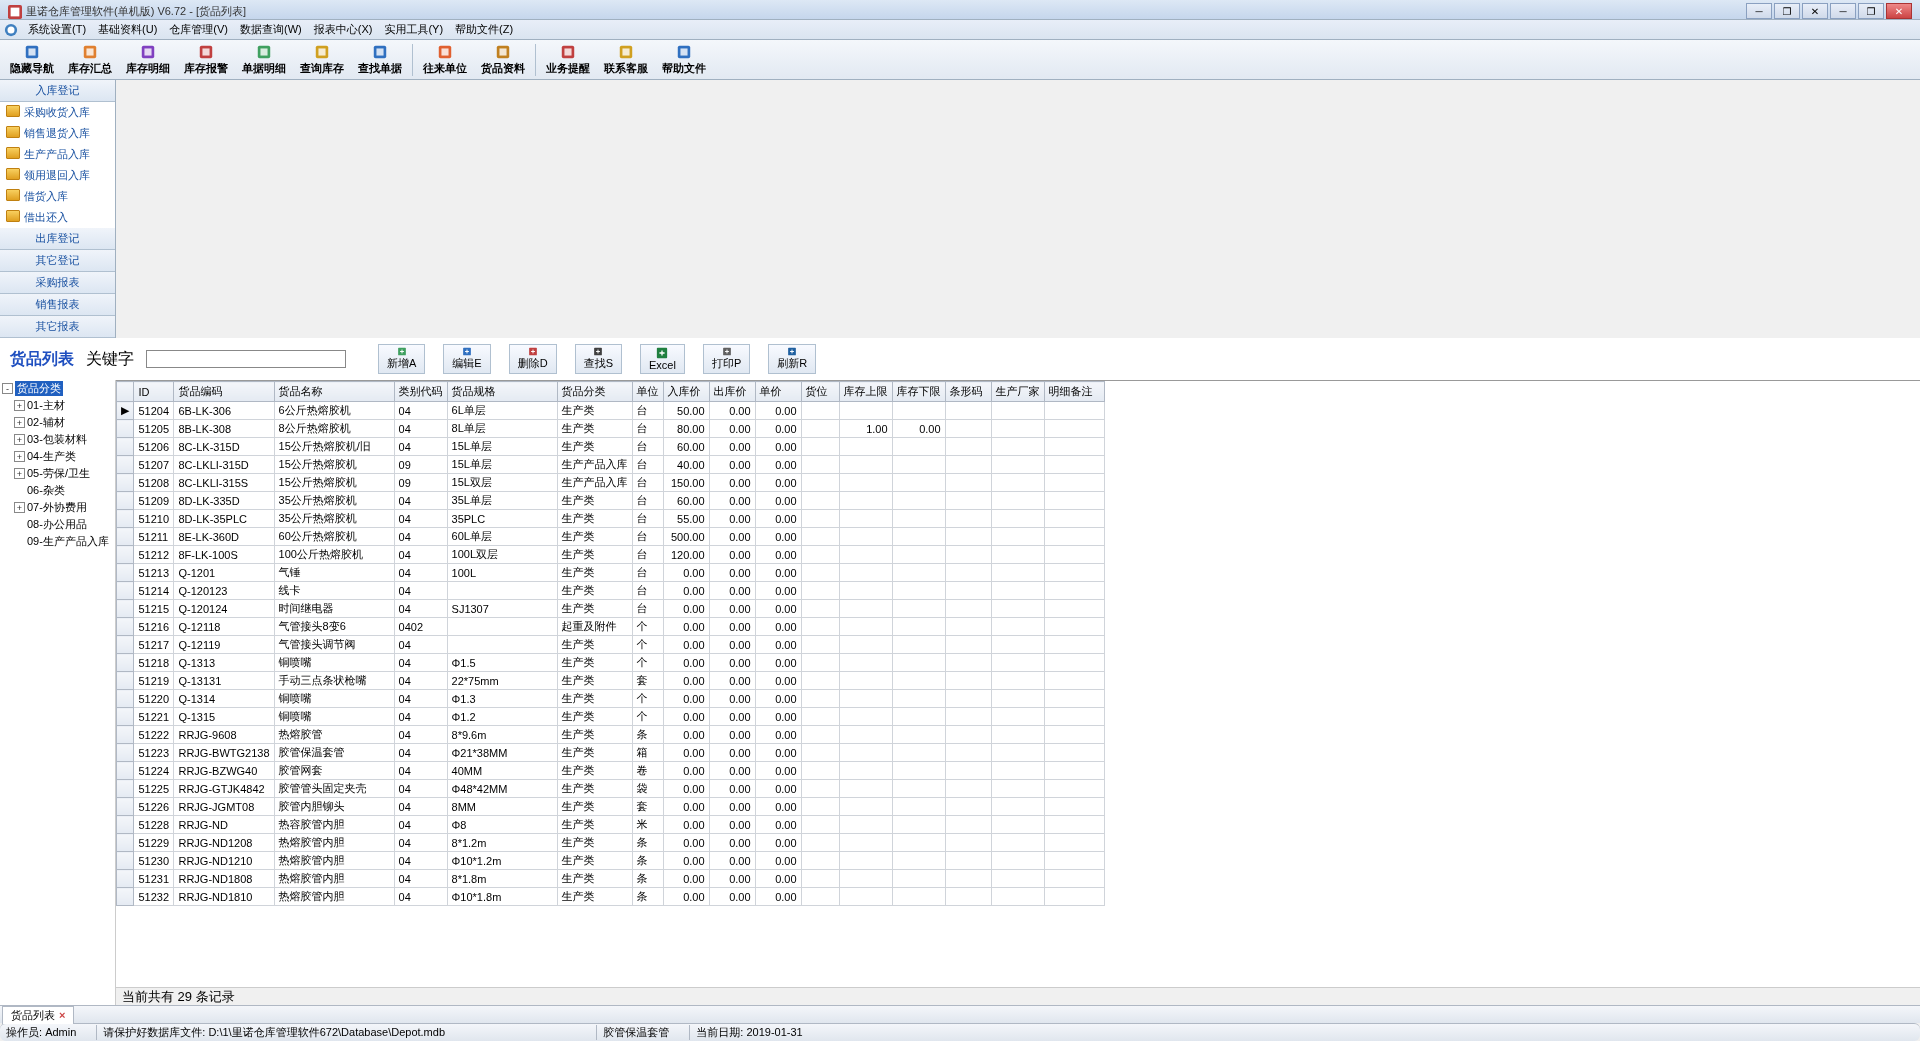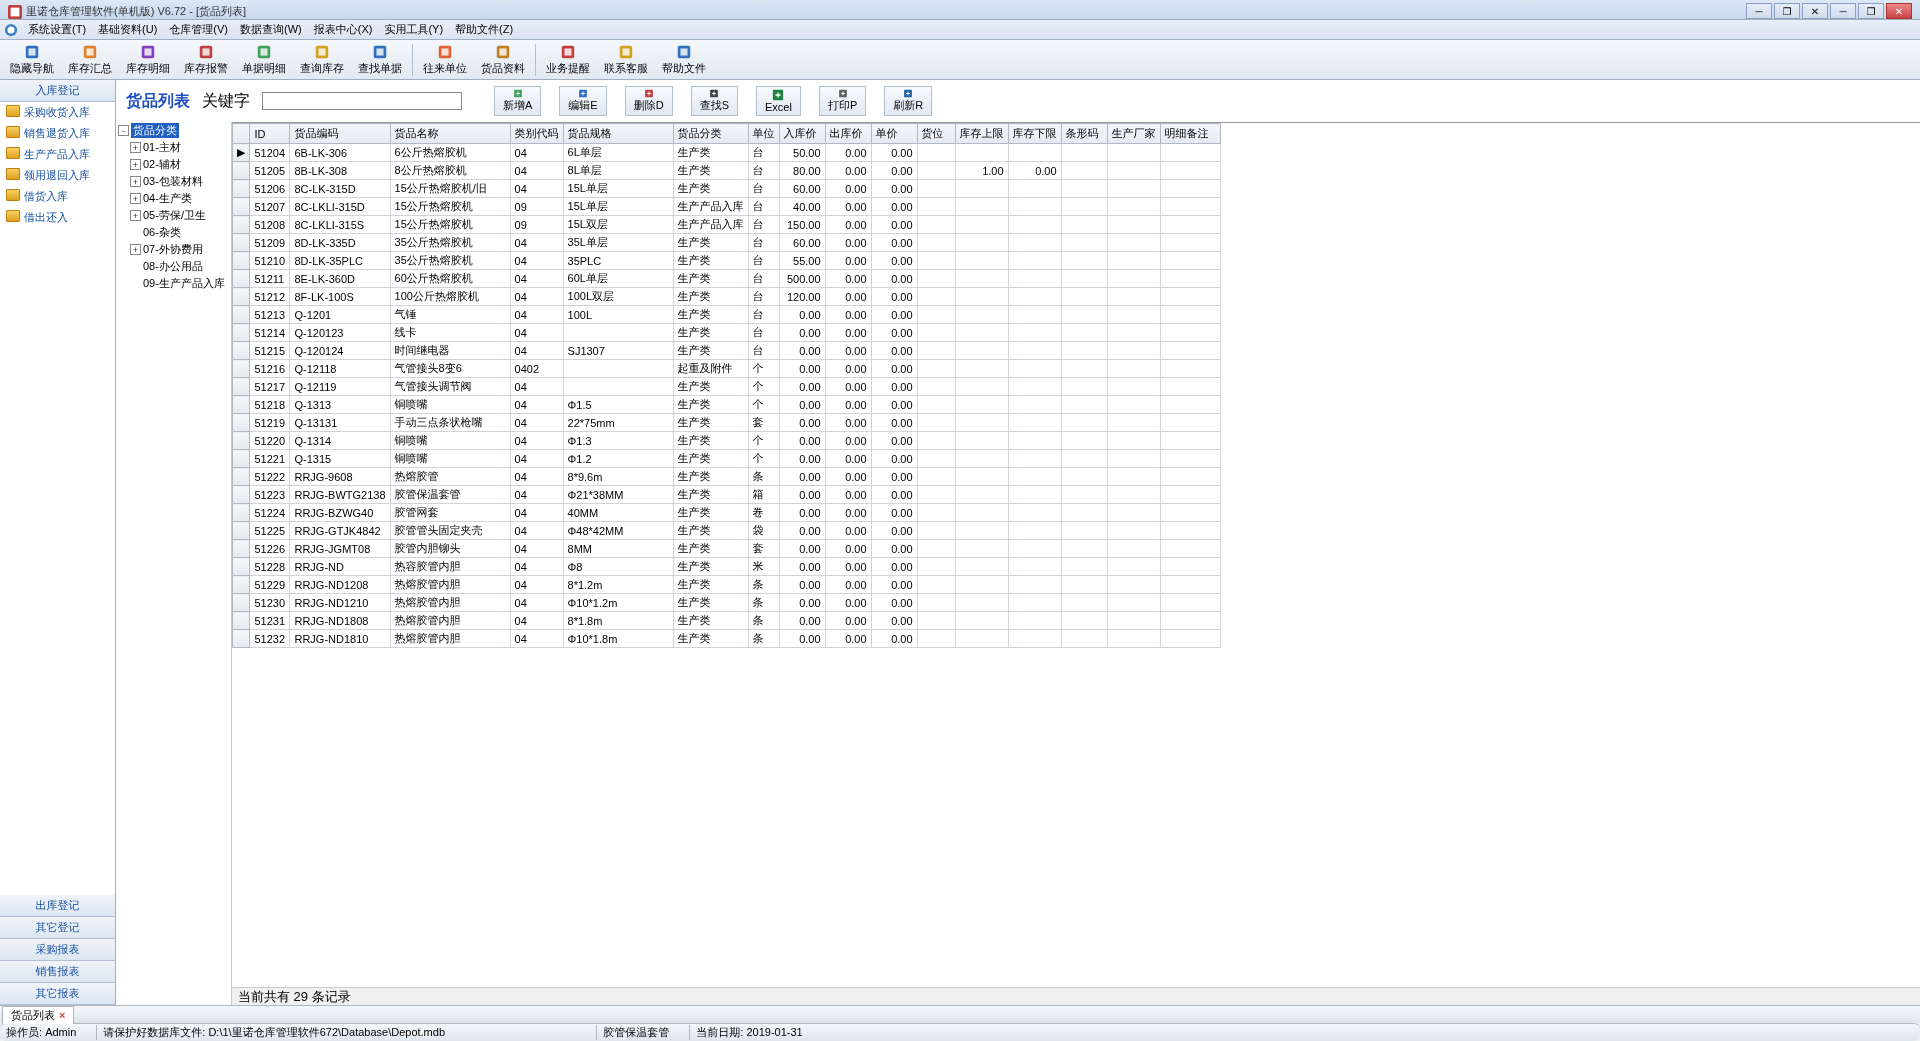--- a/index.html
+++ b/index.html
@@ -9,27 +9,27 @@
 .titlebar .icon { width: 14px; height: 14px; margin-right: 4px; }
 .titlebar .title { flex: 1; font-size: 11px; color: #333; }
 .titlebar .winbtns { display: flex; gap: 2px; }
 .titlebar .winbtn { width: 26px; height: 16px; background: linear-gradient(#e8eef8, #d0daea); border: 1px solid #8aa0c0; display: flex; align-items: center; justify-content: center; font-size: 10px; cursor: pointer; }
 .titlebar .winbtn.close { background: linear-gradient(#e88, #c44); color: #fff; border-color: #a33; }
 
 .menubar { background: linear-gradient(#e8eef8, #dae4f0); height: 20px; display: flex; align-items: center; padding: 0 4px; border-bottom: 1px solid #a0b0c0; gap: 4px; }
 .menubar .micon { width: 14px; height: 14px; }
 .menubar .mitem { padding: 2px 6px; cursor: pointer; font-size: 11px; }
 
-.toolbar { background: linear-gradient(#f4f7fb, #e2e9f2); height: 40px; display: flex; align-items: center; padding: 14px 4px; border-bottom: 1px solid #a0b0c0; gap: 2px; }
+.toolbar { background: linear-gradient(#f4f7fb, #e2e9f2); height: 40px; display: flex; align-items: center; padding: 14px 4px; border-bottom: 1px solid #a0b0c0; gap: 2px; font-weight: bold; }
 .toolbar .tbtn { display: flex; flex-direction: column; align-items: center; justify-content: center; padding: 2px 6px; cursor: pointer; min-width: 36px; height: 36px; }
 .toolbar .tbtn .ticon { width: 18px; height: 18px; display: block; }
 .toolbar .tbtn .tlabel { font-size: 11px; margin-top: 1px; white-space: nowrap; }
 .toolbar .sep { width: 1px; height: 32px; background: #b0c0d0; margin: 0 2px; }
 
-.main { display: flex; height: calc(100vh - 20px - 20px - 40px - 18px - 18px); }
+.main { display: flex; height: calc(100vh - 20px - 20px - 40px - 18px - 18px); flex-direction: column; }
 
 .sidebar { width: 116px; background: #fff; border-right: 1px solid #a0b0c0; display: flex; flex-direction: column; }
 .sidebar .shead { background: linear-gradient(#f0f4fa, #dce6f2); padding: 3px; text-align: center; border-bottom: 1px solid #b0c0d0; color: #1850a0; font-size: 11px; cursor: pointer; }
 .sidebar .sitems { flex: 1; overflow: auto; }
 .sidebar .sitem { display: flex; padding: 3px 6px; cursor: pointer; font-size: 11px; color: #1850a0; }
 .sidebar .sicon { width: 14px; height: 12px; margin-right: 4px; background: linear-gradient(#f8d060, #e0a020); border-radius: 1px; border: 1px solid #c08010; }
 
 .content { flex: 1; display: flex; flex-direction: column; background: #fff; overflow: hidden; }
 
 .treepanel { width: 116px; background: #fff; border-right: 1px solid #ccc; overflow: auto; font-size: 11px; }

